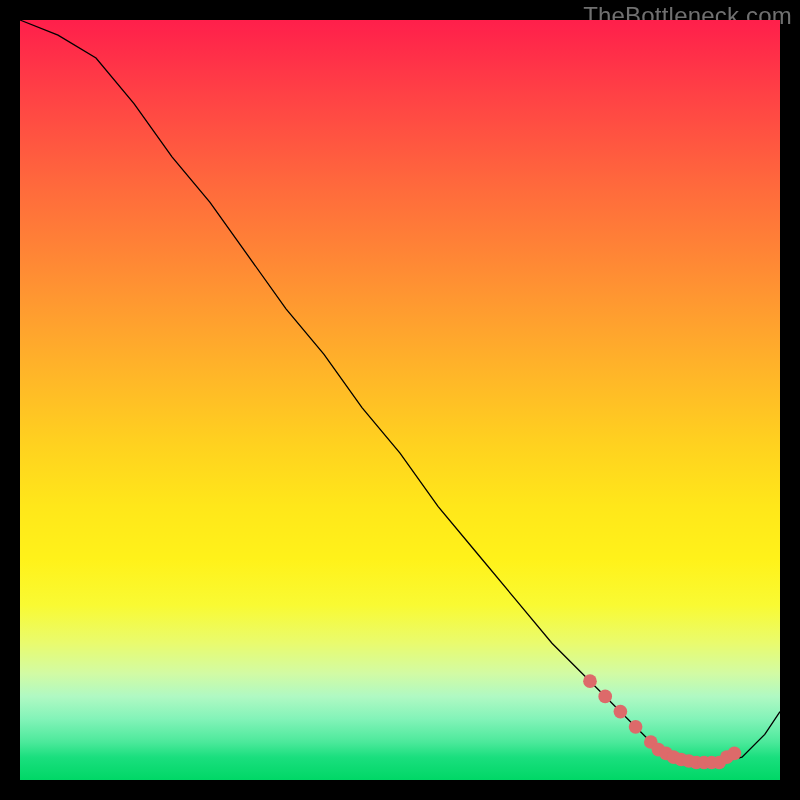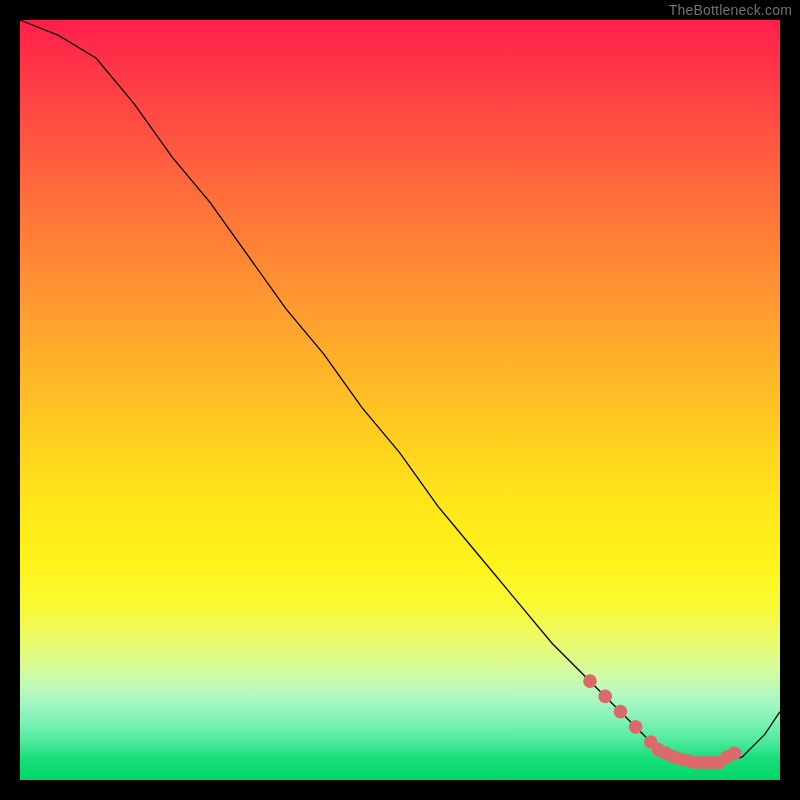--- a/index.html
+++ b/index.html
@@ -48,21 +48,21 @@
     inset: 0;
     width: 100%;
     height: 100%;
     overflow: visible;
   }
   .watermark {
     position: absolute;
     top: 2px;
     right: 8px;
     color: #707070;
-    font-size: 14px;
+    font-size: 24px;
     letter-spacing: 0.2px;
     user-select: none;
   }
 </style>
 </head>
 <body>
 
 <div class="frame">
 
   <div class="watermark">TheBottleneck.com</div>

